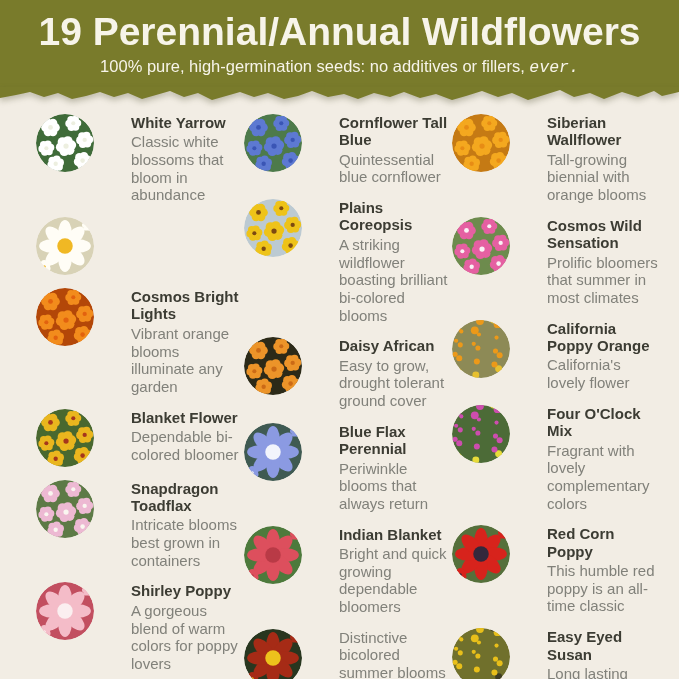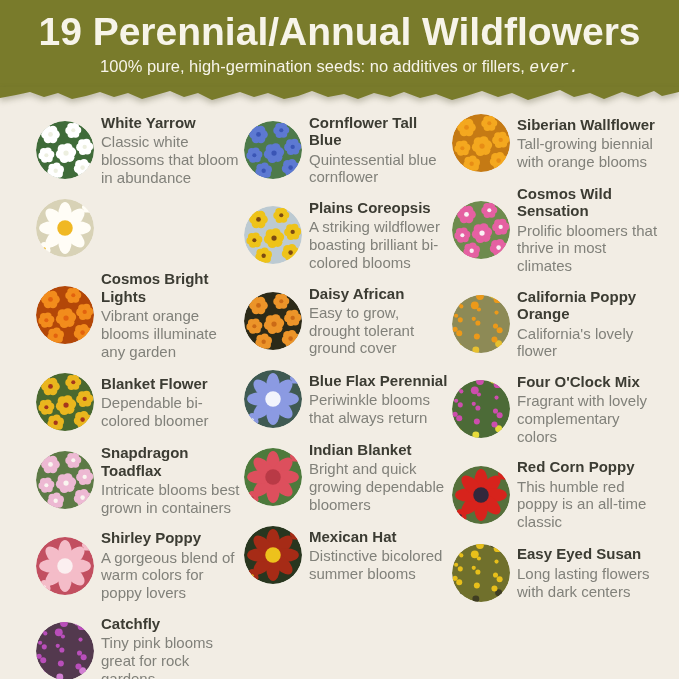--- a/index.html
+++ b/index.html
@@ -41,21 +41,21 @@
     display:block;width:679px;height:16px;margin-top:-1px;
     filter:drop-shadow(0 3px 3px rgba(75,75,40,.35));
   }
   .tear path{fill:var(--header-bg);}
   .grid{
     display:grid;
     grid-template-columns:208px 208px 206px;
     padding:11px 0 0 36px;
   }
   .col{display:flex;flex-direction:column;gap:13px;}
-  .entry{display:flex;align-items:center;}
+  .entry{display:flex;align-items:flex-start;gap:30px;}
   .photo{
     width:58px;height:58px;border-radius:50%;
     overflow:hidden;flex:0 0 58px;margin-right:7px;
     position:relative;
   }
   .photo svg{display:block;width:100%;height:100%;}
   .text{min-width:0;}
   .name{
     font-weight:700;
     font-size:15px;
@@ -707,21 +707,20 @@
               <circle cx="51.4" cy="10.7" r="2.6" fill="#a62b16"></circle>
               <circle cx="48.4" cy="10.5" r="2.6" fill="#a62b16"></circle>
               <circle cx="47.0" cy="7.8" r="2.6" fill="#a62b16"></circle>
               <circle cx="48.6" cy="5.3" r="2.6" fill="#a62b16"></circle>
               <circle cx="51.6" cy="5.5" r="2.6" fill="#a62b16"></circle>
               <circle cx="53.0" cy="8.2" r="2.6" fill="#a62b16"></circle>
               <circle cx="50" cy="8" r="1.2" fill="#edc21c"></circle>
             </svg>
           </div>
     <div class="text">
-      <div class="name">Mexican Hat</div>
       <div class="desc">Distinctive bicolored summer blooms</div>
     </div>
   </div>
 </div>
     <div class="col">
   <div class="entry">
     <div class="photo">
             <svg viewBox="0 0 56 56">
               <circle cx="28" cy="28" r="28" fill="#c57a14"></circle>
               <circle cx="18.8" cy="13.0" r="4.2" fill="#f4a81f"></circle>
@@ -831,21 +830,21 @@
               <circle cx="22.2" cy="51.0" r="3.8" fill="#e560a2"></circle>
               <circle cx="18.0" cy="52.2" r="3.8" fill="#e560a2"></circle>
               <circle cx="14.8" cy="49.2" r="3.8" fill="#e560a2"></circle>
               <circle cx="15.8" cy="45.0" r="3.8" fill="#e560a2"></circle>
               <circle cx="20.0" cy="43.8" r="3.8" fill="#e560a2"></circle>
               <circle cx="19" cy="48" r="2.09" fill="#faf2f5"></circle>
             </svg>
           </div>
     <div class="text">
       <div class="name">Cosmos Wild Sensation</div>
-      <div class="desc">Prolific bloomers that thrive in most climates</div>
+      <div class="desc">Prolific bloomers that summer in most climates</div>
     </div>
   </div>
 
   <div class="entry">
     <div class="photo">
             <svg viewBox="0 0 56 56">
               <circle cx="28" cy="28" r="28" fill="#8d8a56"></circle>
               <circle cx="9" cy="11" r="2.00" fill="#f19a16" opacity="0.95"></circle>
               <circle cx="46" cy="34" r="2.90" fill="#f19a16" opacity="0.95"></circle>
               <circle cx="27" cy="1" r="3.80" fill="#f19a16" opacity="0.95"></circle>

